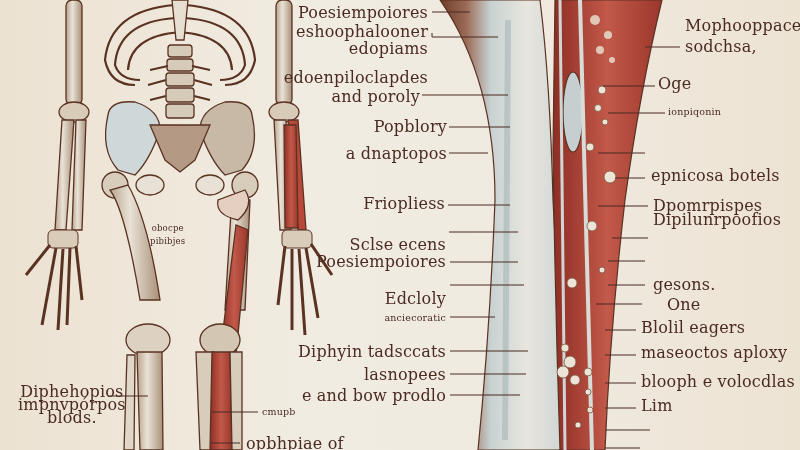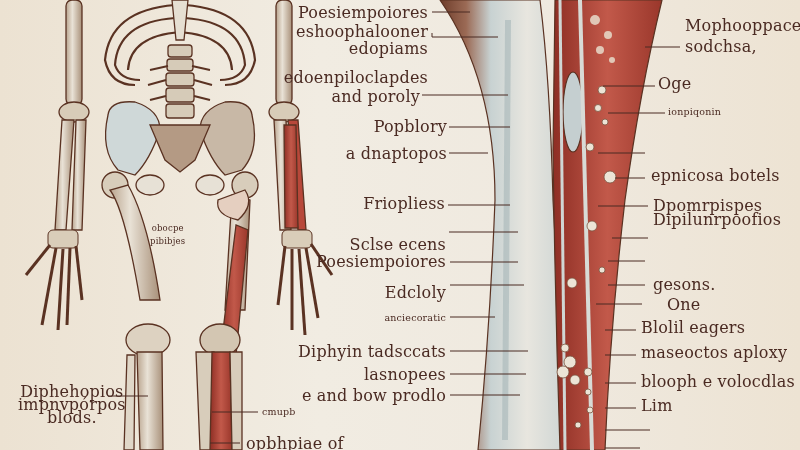--- a/index.html
+++ b/index.html
@@ -212,21 +212,21 @@
   <div class="lbl r" style="right:372px;top:6px;">Poesiempoiores</div>
   <div class="lbl r" style="right:372px;top:25px;">eshoophalooner</div>
   <div class="lbl r" style="right:372px;top:42px;">edopiams</div>
   <div class="lbl r" style="right:372px;top:71px;">edoenpiloclapdes</div>
   <div class="lbl r" style="right:380px;top:90px;">and poroly</div>
   <div class="lbl r" style="right:353px;top:120px;">Popblory</div>
   <div class="lbl r" style="right:353px;top:147px;">a dnaptopos</div>
   <div class="lbl r" style="right:355px;top:197px;">Friopliess</div>
   <div class="lbl r" style="right:354px;top:226px;margin-top:12px;">Sclse ecens</div>
   <div class="lbl r" style="right:354px;top:255px;">Poesiempoiores</div>
-  <div class="lbl r" style="right:354px;top:286px;">Edcloly</div>
+  <div class="lbl r" style="right:354px;top:292px;">Edcloly</div>
   <div class="lbl r sm" style="right:354px;top:311px;">anciecoratic</div>
   <div class="lbl r" style="right:354px;top:345px;">Diphyin tadsccats</div>
   <div class="lbl r" style="right:354px;top:368px;">lasnopees</div>
   <div class="lbl r" style="right:354px;top:389px;">e and bow prodlo</div>
 
   <div class="lbl" style="left:685px;top:19px;">Mophooppace</div>
   <div class="lbl" style="left:685px;top:40px;">sodchsa,</div>
   <div class="lbl" style="left:658px;top:77px;">Oge</div>
   <div class="lbl sm" style="left:668px;top:105px;">ionpiqonin</div>
   <div class="lbl" style="left:651px;top:169px;">epnicosa botels</div>

